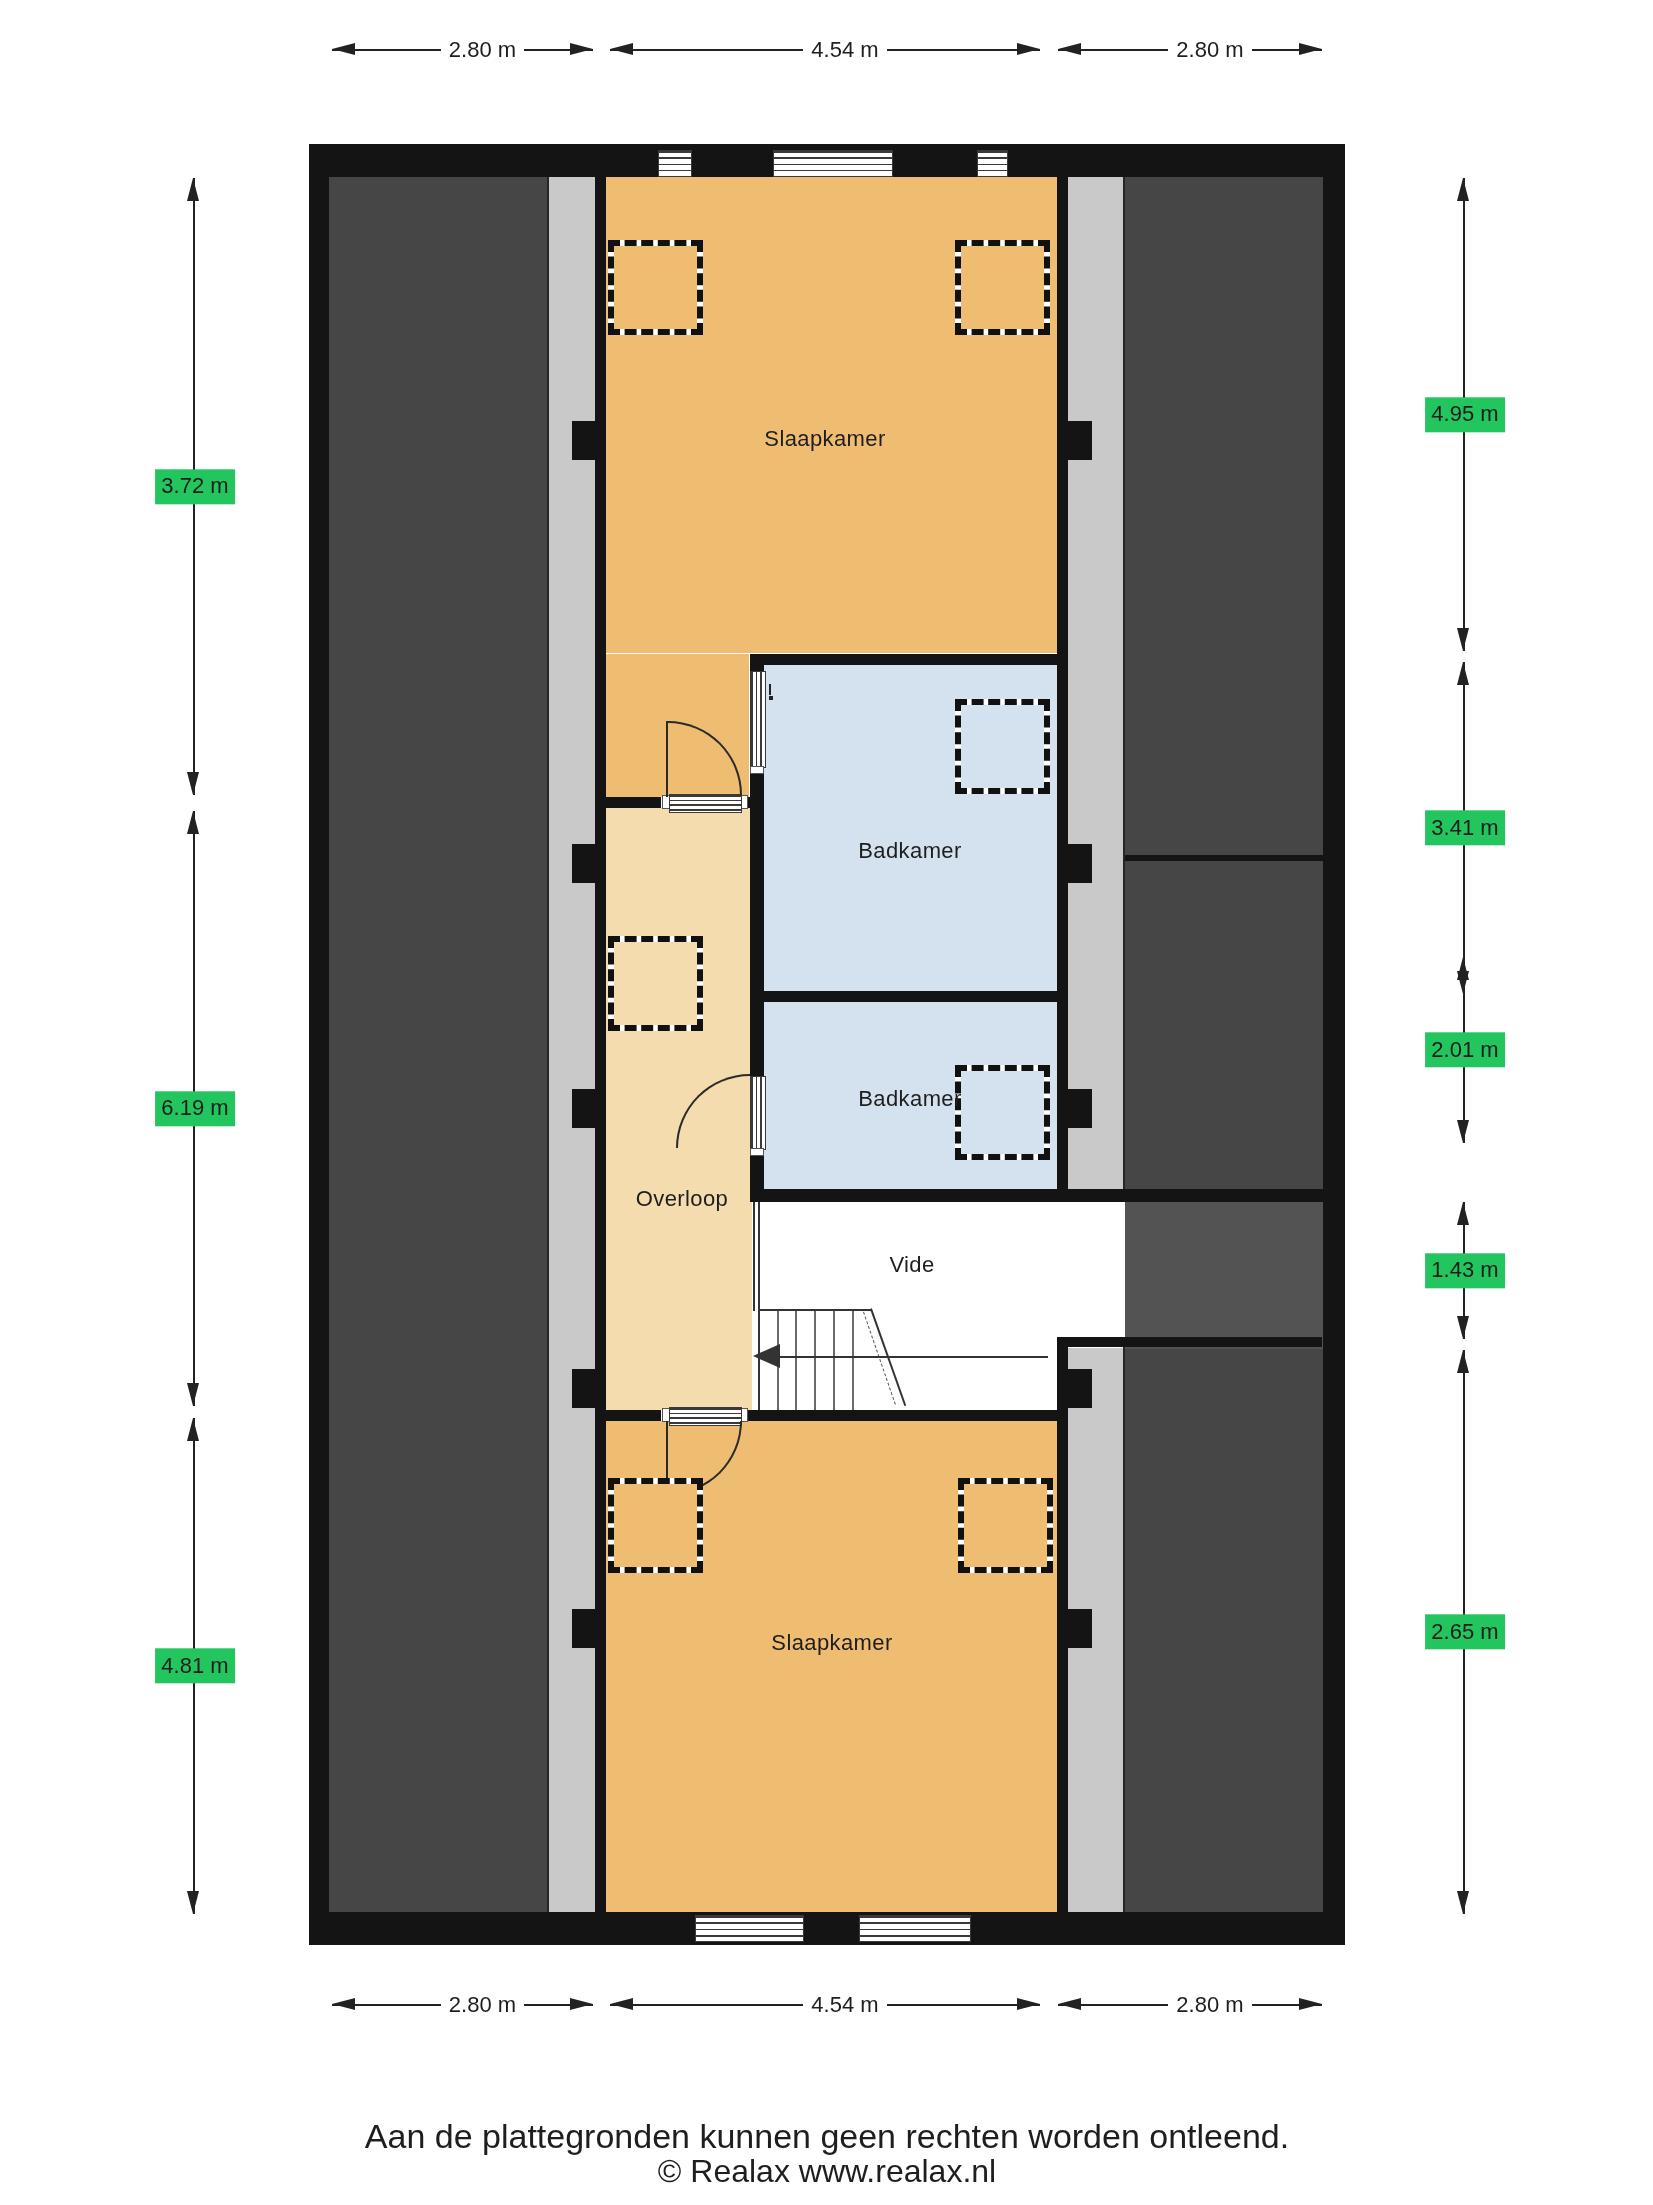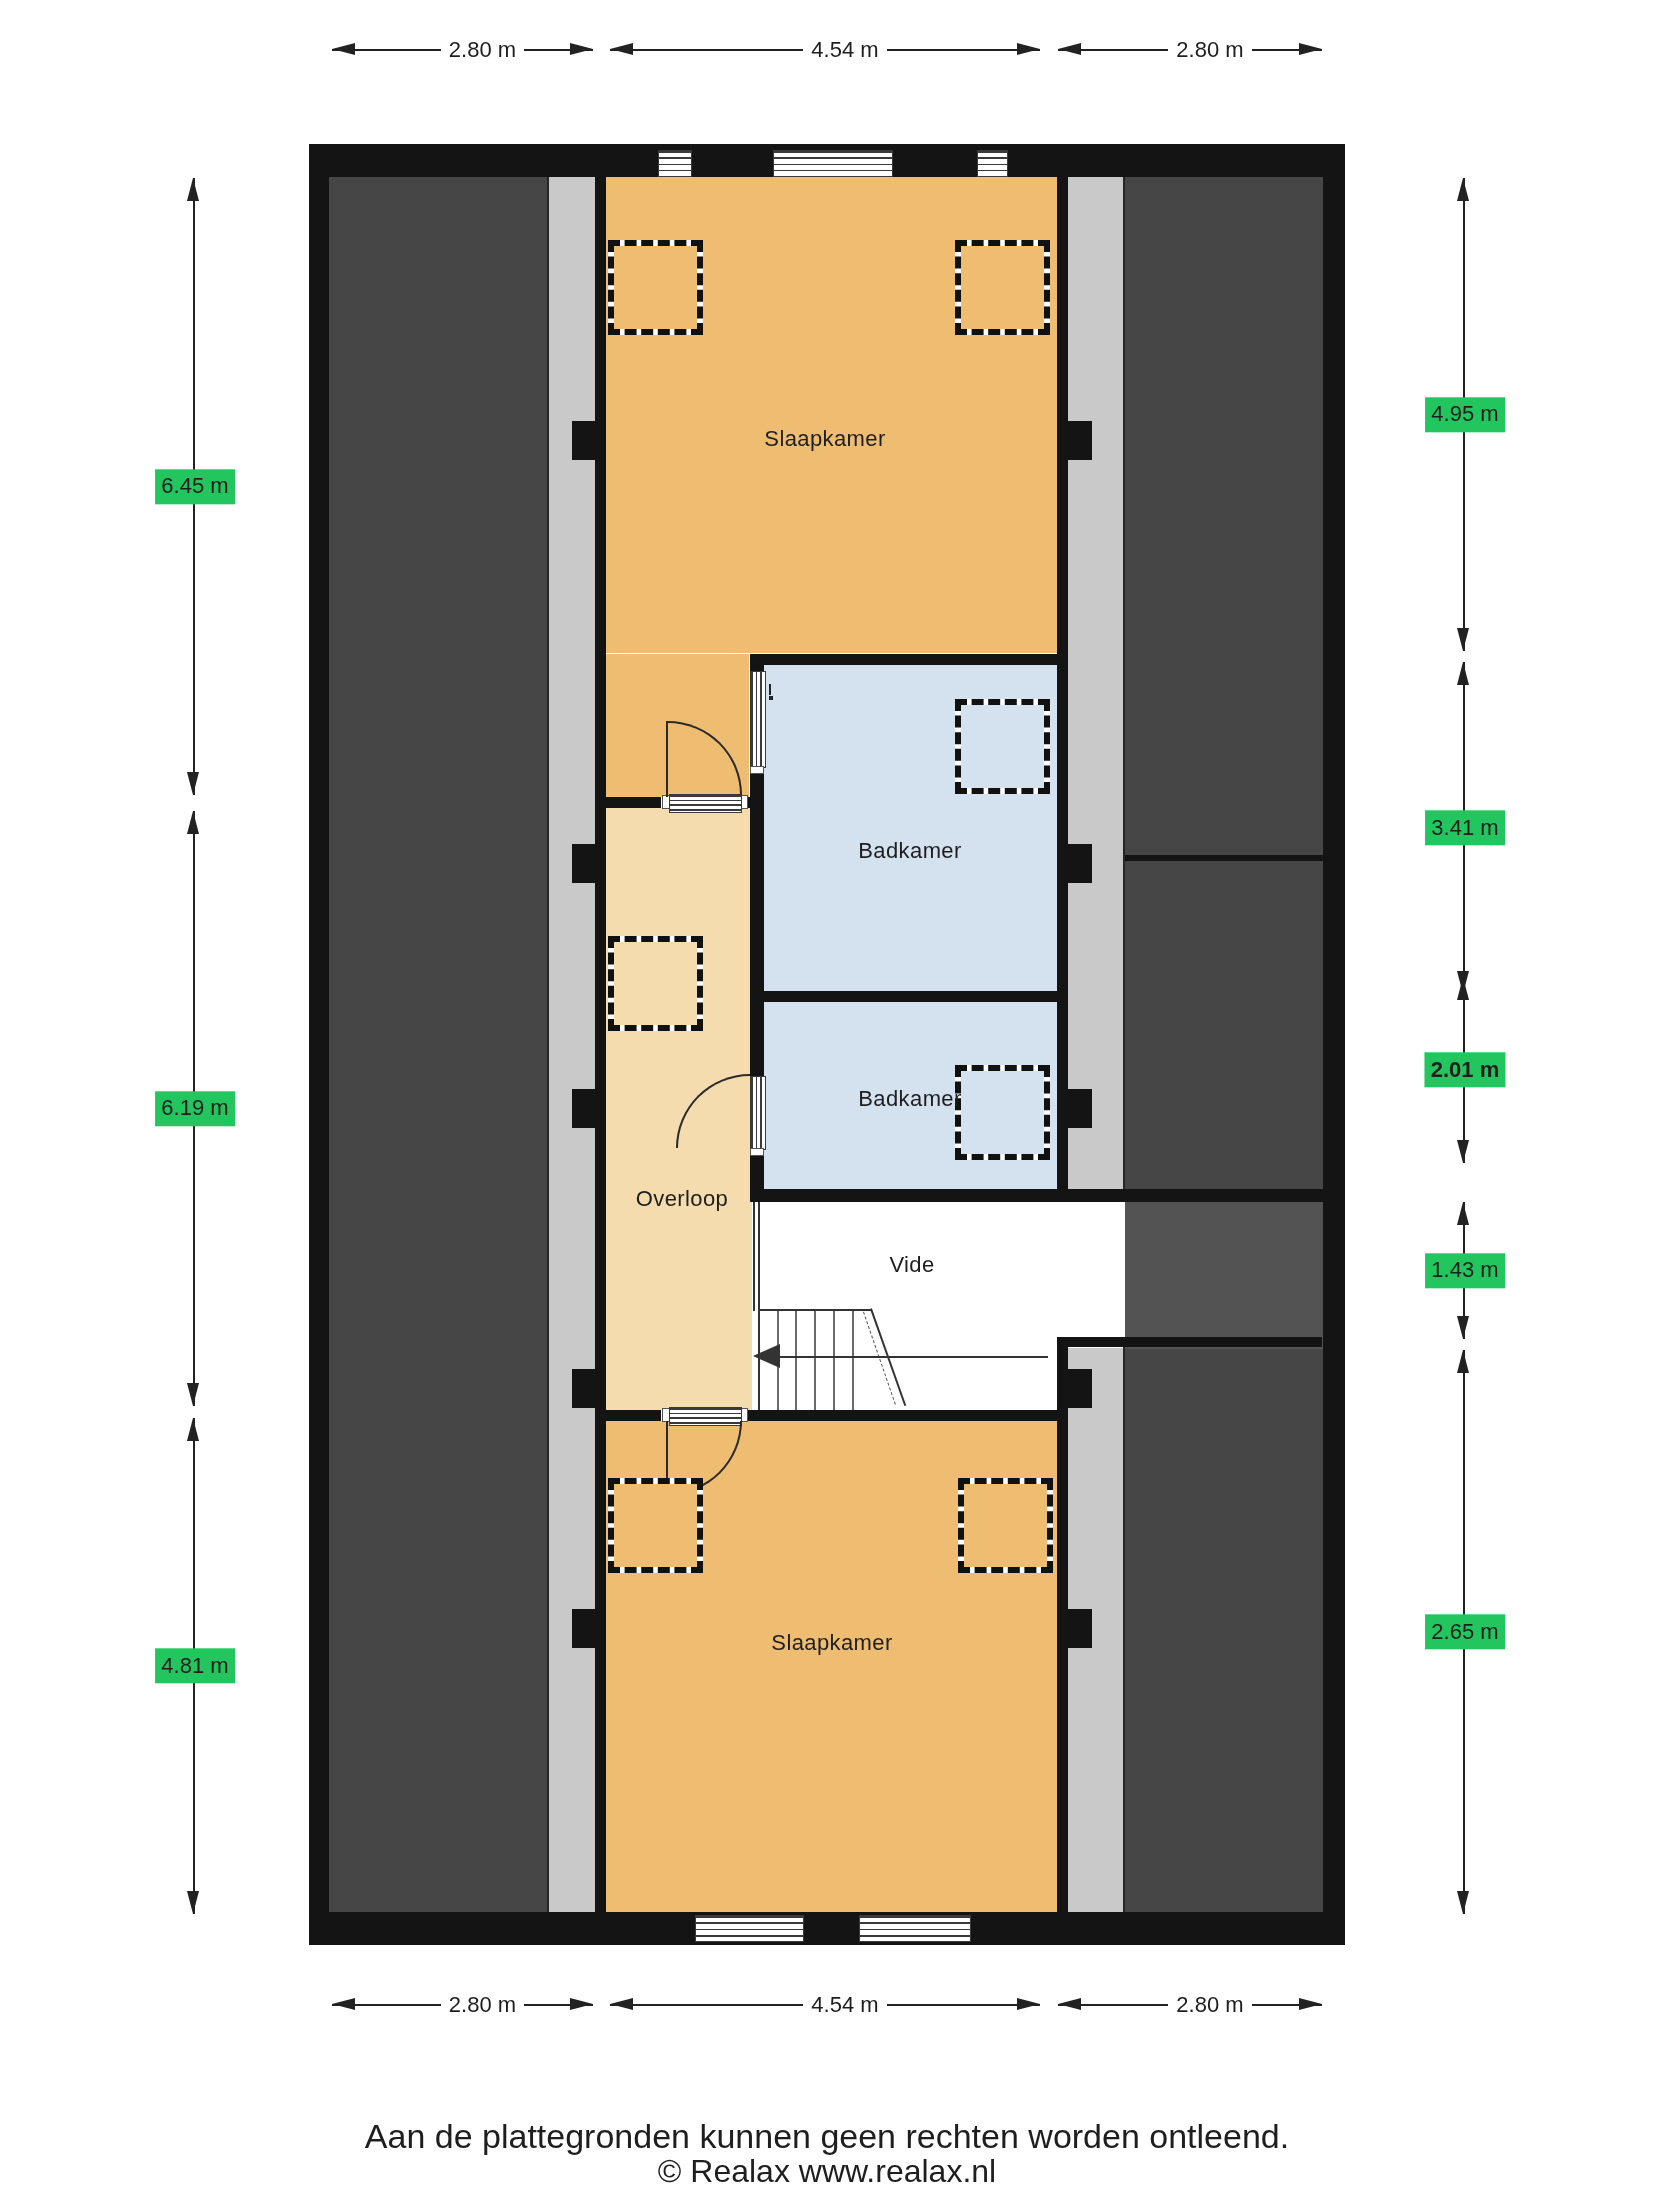--- a/index.html
+++ b/index.html
@@ -205,21 +205,21 @@
   </div>
   <div class="dimh" style="left:1058px;top:2004px;width:264px;">
     <span class="ah-l"></span>
       <span class="ah-r"></span>
     <span class="lbl"><span>2.80 m</span></span>
   </div>
 
   <div class="dimv" style="left:193px;top:178px;height:617px;">
     <span class="av-t"></span>
       <span class="av-b"></span>
-    <span class="lbl">6.45 m</span>
+    <span class="lbl">3.72 m</span>
   </div>
   <div class="dimv" style="left:193px;top:811px;height:595px;">
     <span class="av-t"></span>
       <span class="av-b"></span>
     <span class="lbl">6.19 m</span>
   </div>
   <div class="dimv" style="left:193px;top:1418px;height:496px;text-align:right;">
     <span class="av-t"></span>
       <span class="av-b"></span>
     <span class="lbl">4.81 m</span>
@@ -228,21 +228,21 @@
   <div class="dimv" style="left:1463px;top:178px;height:473px;">
     <span class="av-t"></span>
       <span class="av-b"></span>
     <span class="lbl">4.95 m</span>
   </div>
   <div class="dimv" style="left:1463px;top:662px;height:332px;">
     <span class="av-t"></span>
       <span class="av-b"></span>
     <span class="lbl">3.41 m</span>
   </div>
-  <div class="dimv" style="left:1463px;top:977px;height:186px;font-weight:bold;">
+  <div class="dimv" style="left:1463px;top:957px;height:186px;">
     <span class="av-t"></span>
       <span class="av-b"></span>
     <span class="lbl">2.01 m</span>
   </div>
   <div class="dimv" style="left:1463px;top:1202px;height:137px;">
     <span class="av-t"></span>
       <span class="av-b"></span>
     <span class="lbl">1.43 m</span>
   </div>
   <div class="dimv" style="left:1463px;top:1350px;height:564px;">

